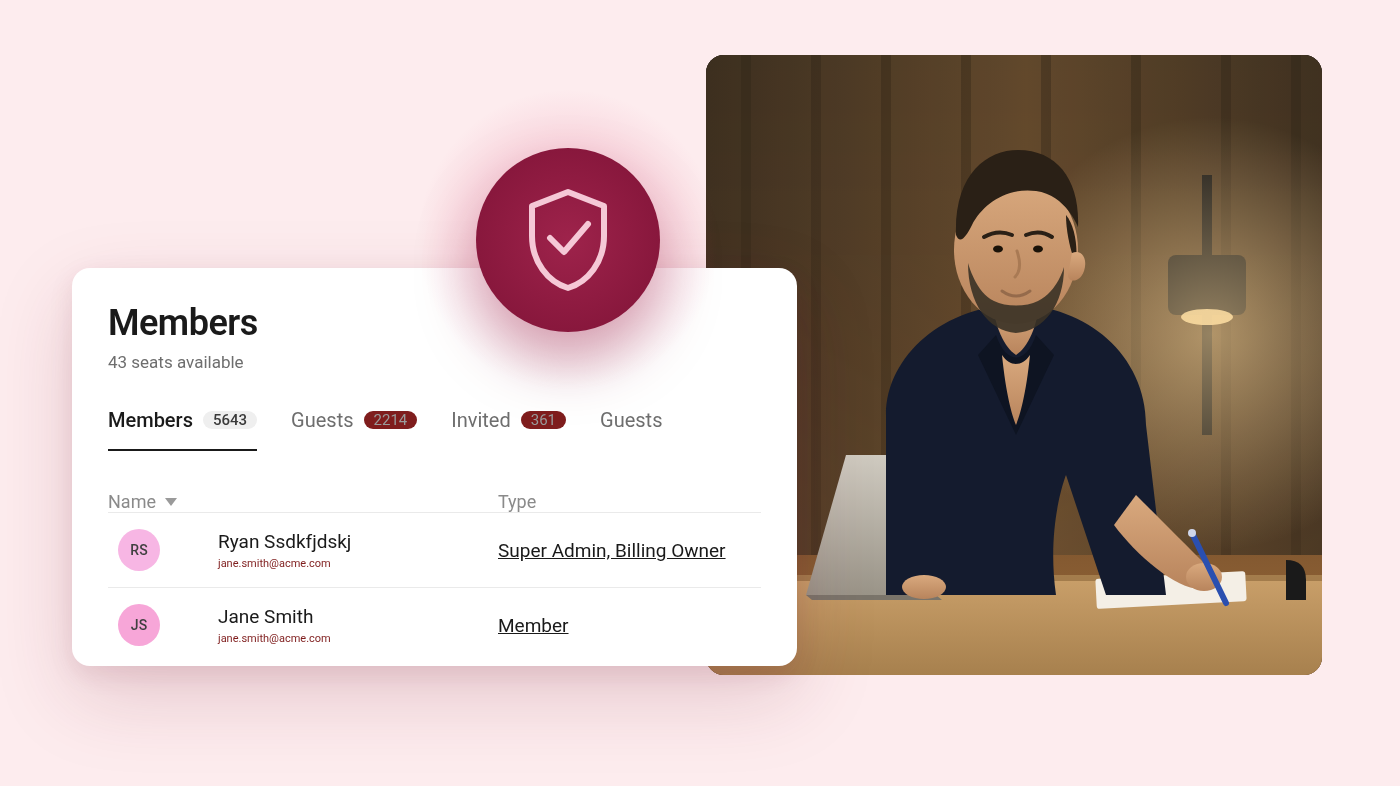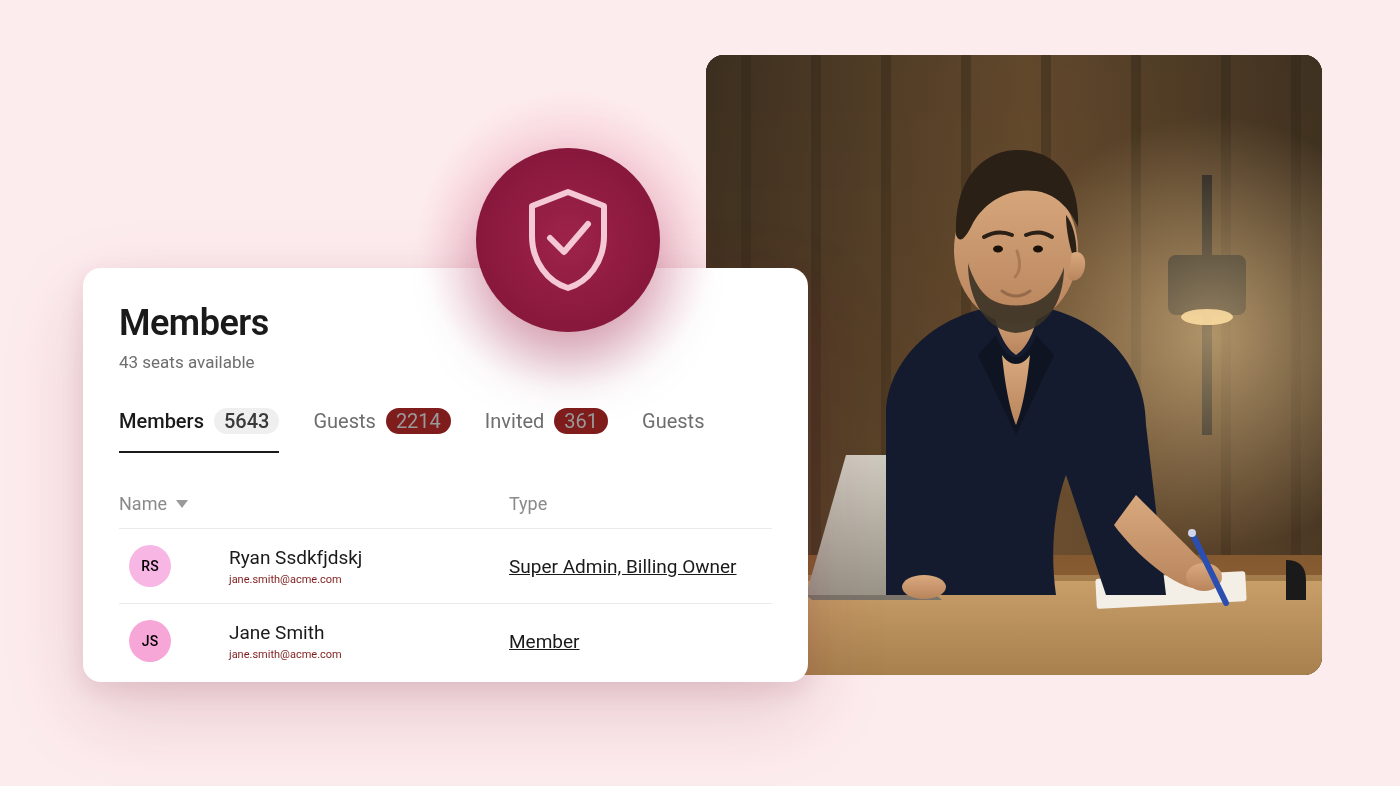--- a/index.html
+++ b/index.html
@@ -20,21 +20,21 @@
     border-radius: 18px;
     overflow: hidden;
     background: #0d0d0d;
   }
   .hero svg { width: 100%; height: 100%; display: block; }
 
   
   .card {
     position: absolute;
     top: 268px;
-    left: 83px;
+    left: 72px;
     width: 725px;
     background: #ffffff;
     border-radius: 18px;
     box-shadow: 0 30px 80px rgba(122, 34, 58, 0.18), 0 8px 24px rgba(122, 34, 58, 0.10);
     padding: 34px 36px 4px 36px;
   }
 
   .card-title {
     font-size: 36px;
     font-weight: 600;
@@ -73,36 +73,35 @@
     position: absolute;
     left: 0; right: 0; bottom: -1px;
     height: 2px;
     background: #1a1a1a;
   }
   .badge {
     display: inline-flex;
     align-items: center;
     justify-content: center;
     min-width: 40px;
-    height: 26px;
+    height: 18px;
     padding: 0 10px;
     border-radius: 13px;
     background: #efefef;
-    font-size: 20px;
+    font-size: 15px;
     color: #3a3a3a;
   }
   .tab:not(.active) .badge { color: #9a9a9a; background: #7f1d1d; }
 
   
   .table {
     margin-top: 40px;
   }
   .thead {
     display: flex;
-    padding-bottom: 14px;
     border-bottom: 1px solid #eaeaea;
   }
   .th {
     font-size: 18px;
     color: #8a8a8a;
   }
   .col-name {
     width: 390px;
     display: flex;
     align-items: center;
@@ -124,21 +123,21 @@
   .row:last-child { border-bottom: none; }
 
   .avatar {
     width: 42px; height: 42px;
     border-radius: 50%;
     display: flex;
     align-items: center;
     justify-content: center;
     font-size: 14px;
     font-weight: 500;
-    color: #000000;
+    color: #404040;
     flex-shrink: 0;
     margin-right: 14px;
     margin-left: 10px;
   }
   .avatar.pink-a { background: #f7b6e4; }
   .avatar.pink-b { background: #f7a6d8; }
 
   .name-block { display: flex; align-items: center; width: 390px; }
   .name-text { display: flex; flex-direction: column; gap: 4px; margin-left: 44px; }
   .member-name { font-size: 19px; color: #1a1a1a; }

